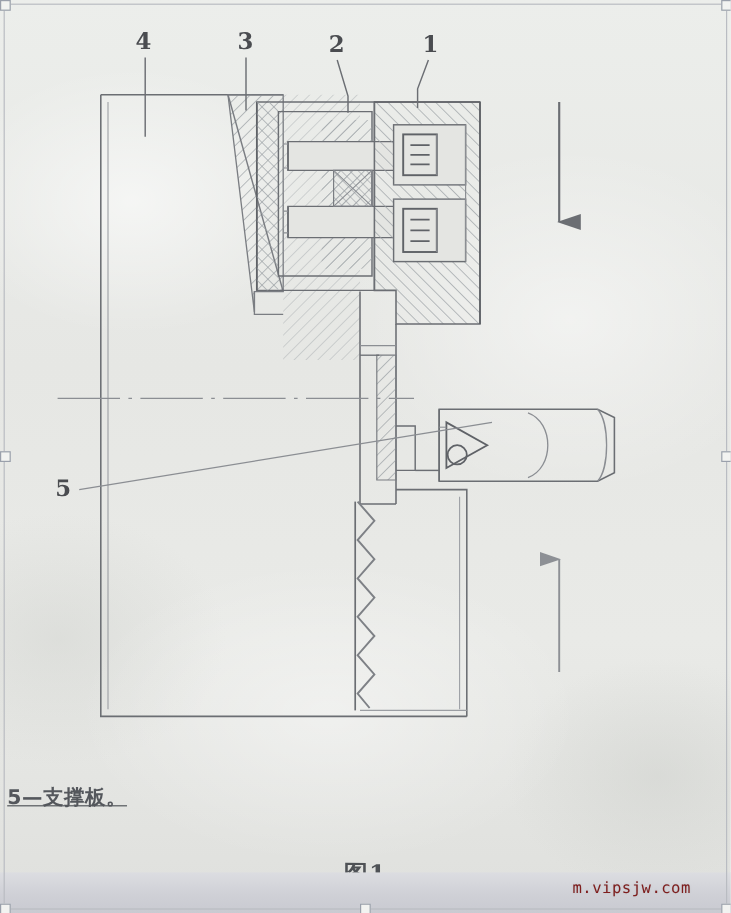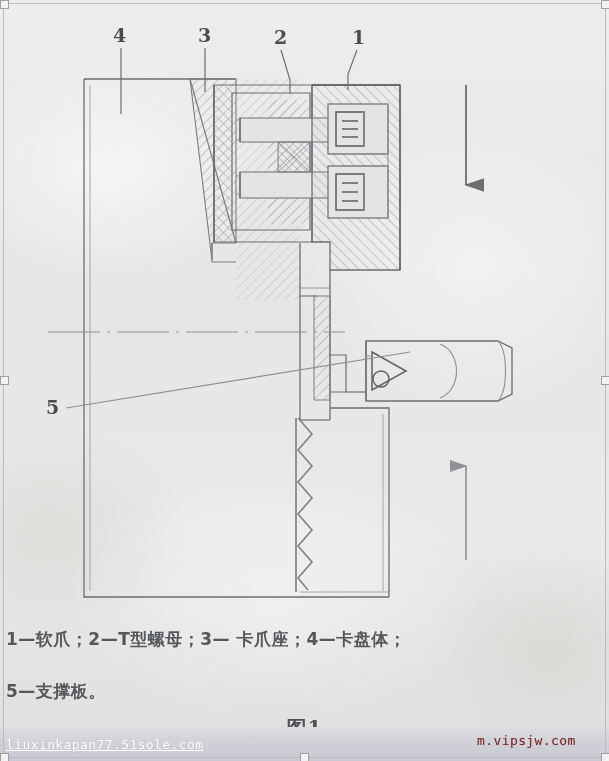--- a/index.html
+++ b/index.html
@@ -263,28 +263,26 @@
 
     </g>
   </svg>
 
   <div class="num-label" style="left:113px; top:26px;">4</div>
   <div class="num-label" style="left:198px; top:26px;">3</div>
   <div class="num-label" style="left:274px; top:28px;">2</div>
   <div class="num-label" style="left:352px; top:28px;">1</div>
   <div class="num-label" style="left:46px; top:398px;">5</div>
 
-  <div class="caption" style="left:6px; top:628px;">1—软爪；2—T型螺母；3— 卡爪座；4—卡盘体；</div>
-  <div class="caption" style="left:6px; top:680px;">5—支撑板。</div>
+  <div class="caption" style="left:6px; top:653px;text-decoration:underline;">5—支撑板。</div>
 
   <div id="fig-title" style="top:715px;">图1</div>
 
   <div id="bottom-strip"></div>
 
-  <div class="watermark" id="wm-left">liuxinkapan77.51sole.com</div>
   <div class="watermark" id="wm-right">m.vipsjw.com</div>
 
   <div id="scan-border"></div>
   <div class="corner-tick" style="left:0px;   top:0px;"></div>
   <div class="corner-tick" style="left:601px; top:0px;"></div>
   <div class="corner-tick" style="left:0px;   top:376px;"></div>
   <div class="corner-tick" style="left:601px; top:376px;"></div>
   <div class="corner-tick" style="left:0px;   top:753px;"></div>
   <div class="corner-tick" style="left:601px; top:753px;"></div>
   <div class="corner-tick" style="left:300px; top:753px;"></div>

